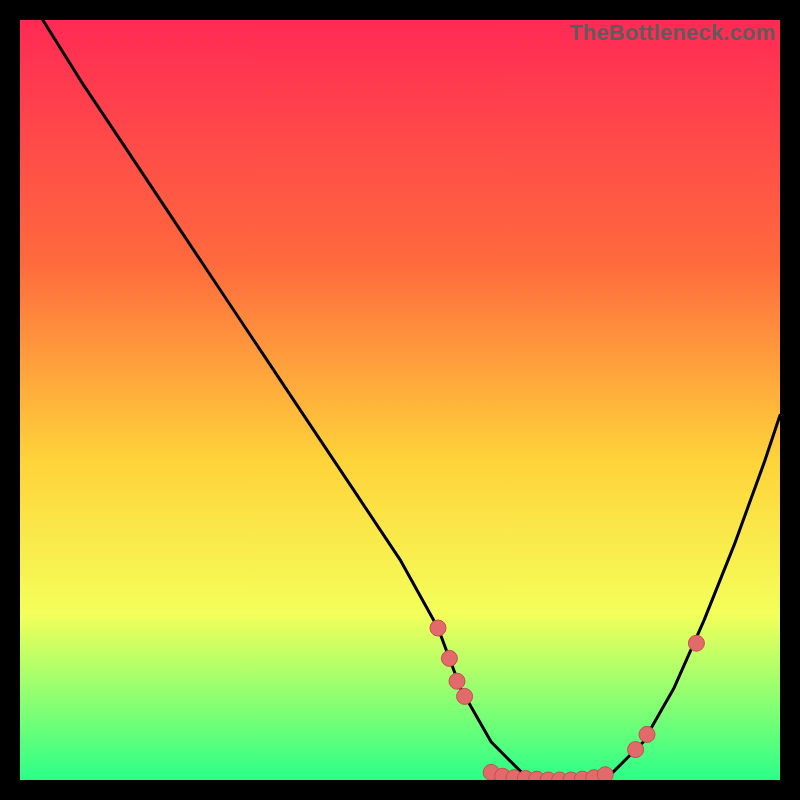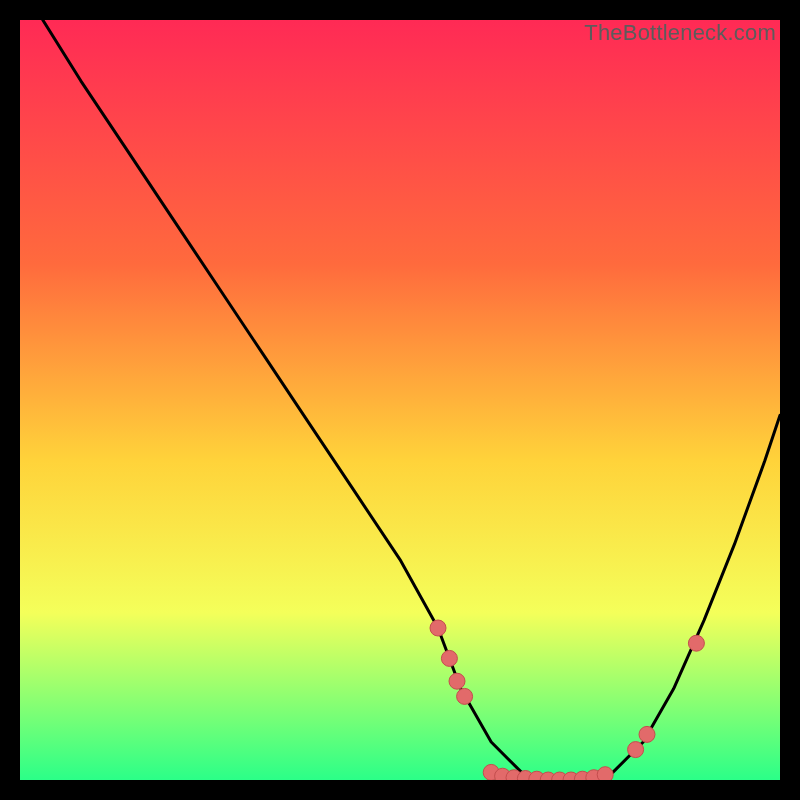--- a/index.html
+++ b/index.html
@@ -25,21 +25,21 @@
     top: 0;
     width: 760px;
     height: 760px;
   }
   .watermark {
     position: absolute;
     top: 0px;
     right: 4px;
     color: #5c5c5c;
     font-size: 22px;
-    font-weight: 400;
+    font-weight: 700;
     letter-spacing: 0.2px;
     z-index: 10;
     user-select: none;
   }
   svg { display: block; }
 </style>
 </head>
 <body>
 
 <div class="frame">

